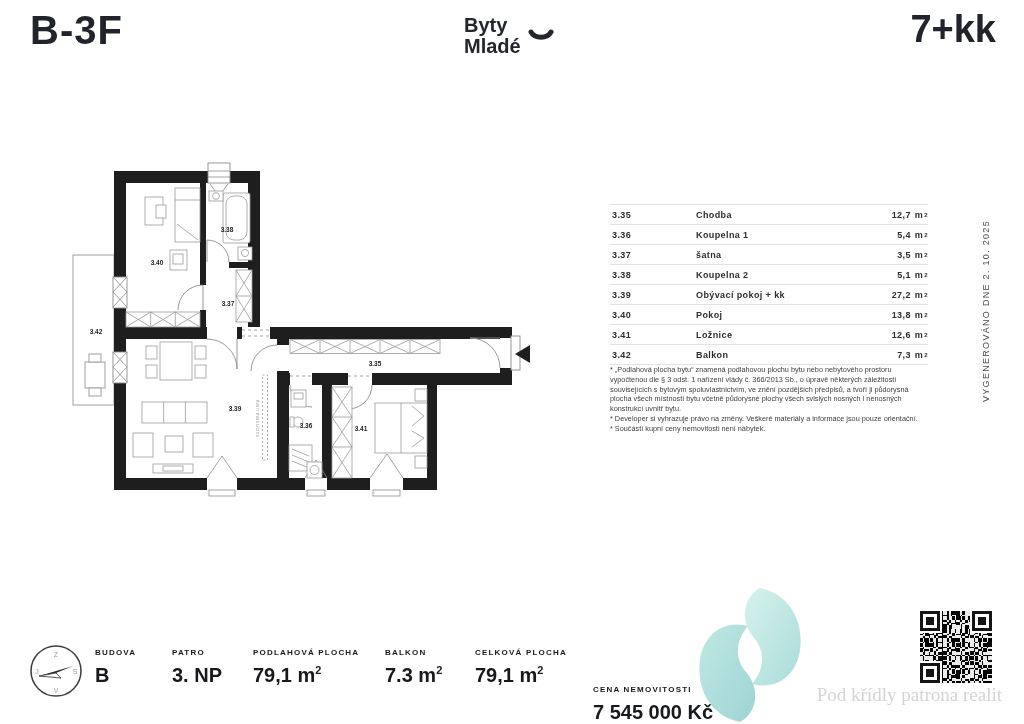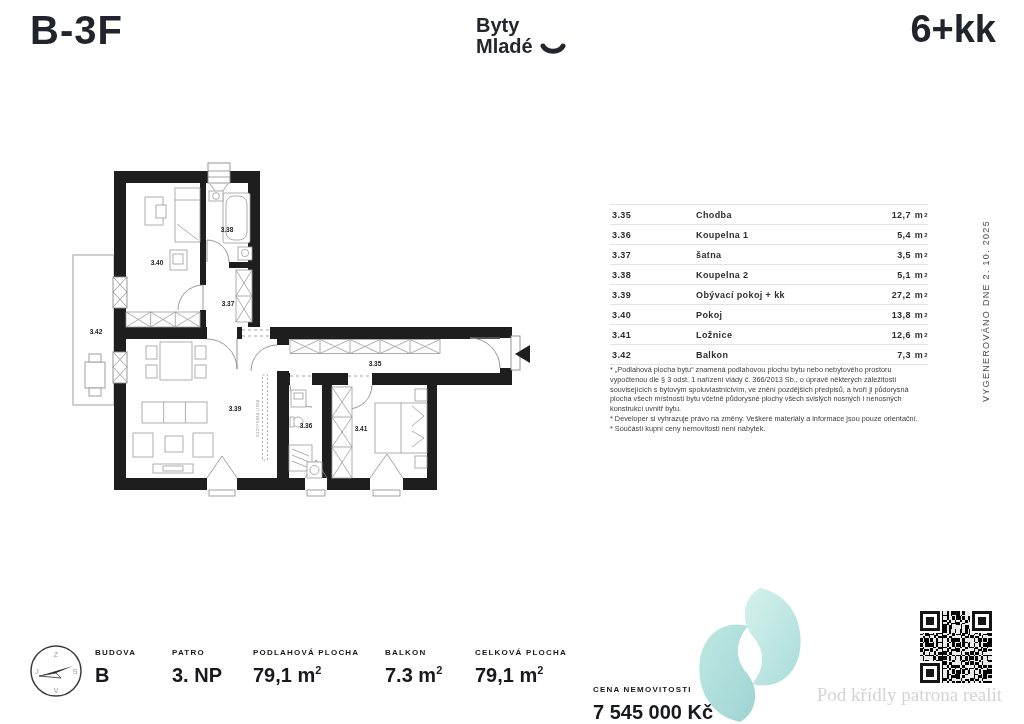--- a/index.html
+++ b/index.html
@@ -2,21 +2,21 @@
 <html><head>
 <meta charset="utf-8">
 <style>
   html,body{margin:0;padding:0;background:#fff;}
   #stage{position:relative;width:1024px;height:724px;background:#fff;overflow:hidden;
          font-family:"Liberation Sans",sans-serif;color:#1d2127;}
   .abs{position:absolute;}
 
   
   .unit-id{left:30px;top:8px;font-size:40px;font-weight:800;letter-spacing:1px;color:#21252b;}
-  .brand{left:476px;top:15px;display:flex;align-items:flex-end;}
+  .brand{left:464px;top:15px;display:flex;align-items:center;}
   .brand-text{font-size:20px;font-weight:800;line-height:1.05;color:#23272d;}
   .brand-smile{margin:0 0 3px 7px;}
   .layout-type{right:28px;top:8px;font-size:38px;font-weight:800;color:#21252b;}
 
   
   .room-table{left:610px;top:204px;width:318px;}
   .t-row{display:flex;align-items:center;height:19px;border-top:1px solid #e3e3e3;
          font-size:9px;font-weight:700;color:#2e2e2e;letter-spacing:.4px;}
   .t-row:last-child{border-bottom:1px solid #e3e3e3;}
   .t-code{width:84px;padding-left:2px;}
@@ -68,21 +68,21 @@
   <div class="abs brand">
     <div class="brand-text">
       <div>Byty</div>
       <div>Mladé</div>
     </div>
     <svg class="brand-smile" width="26" height="11" viewBox="0 0 26 11">
       <path d="M3 3 A 11 9 0 0 0 23 3" fill="none" stroke="#23272d" stroke-width="5" stroke-linecap="round"></path>
     </svg>
   </div>
 
-  <div class="abs layout-type">6+kk</div>
+  <div class="abs layout-type">7+kk</div>
 
   <svg class="abs" style="left:60px;top:150px;" width="470" height="350" viewBox="0 0 470 350">
 
     <g stroke="#a8a8a8" fill="#fff" stroke-width="1.1">
       <rect x="13" y="105" width="41" height="150"></rect>
       <rect x="25" y="212" width="20" height="26"></rect>
       <rect x="29" y="204" width="12" height="8"></rect>
       <rect x="29" y="238" width="12" height="8"></rect>
     </g>
 

